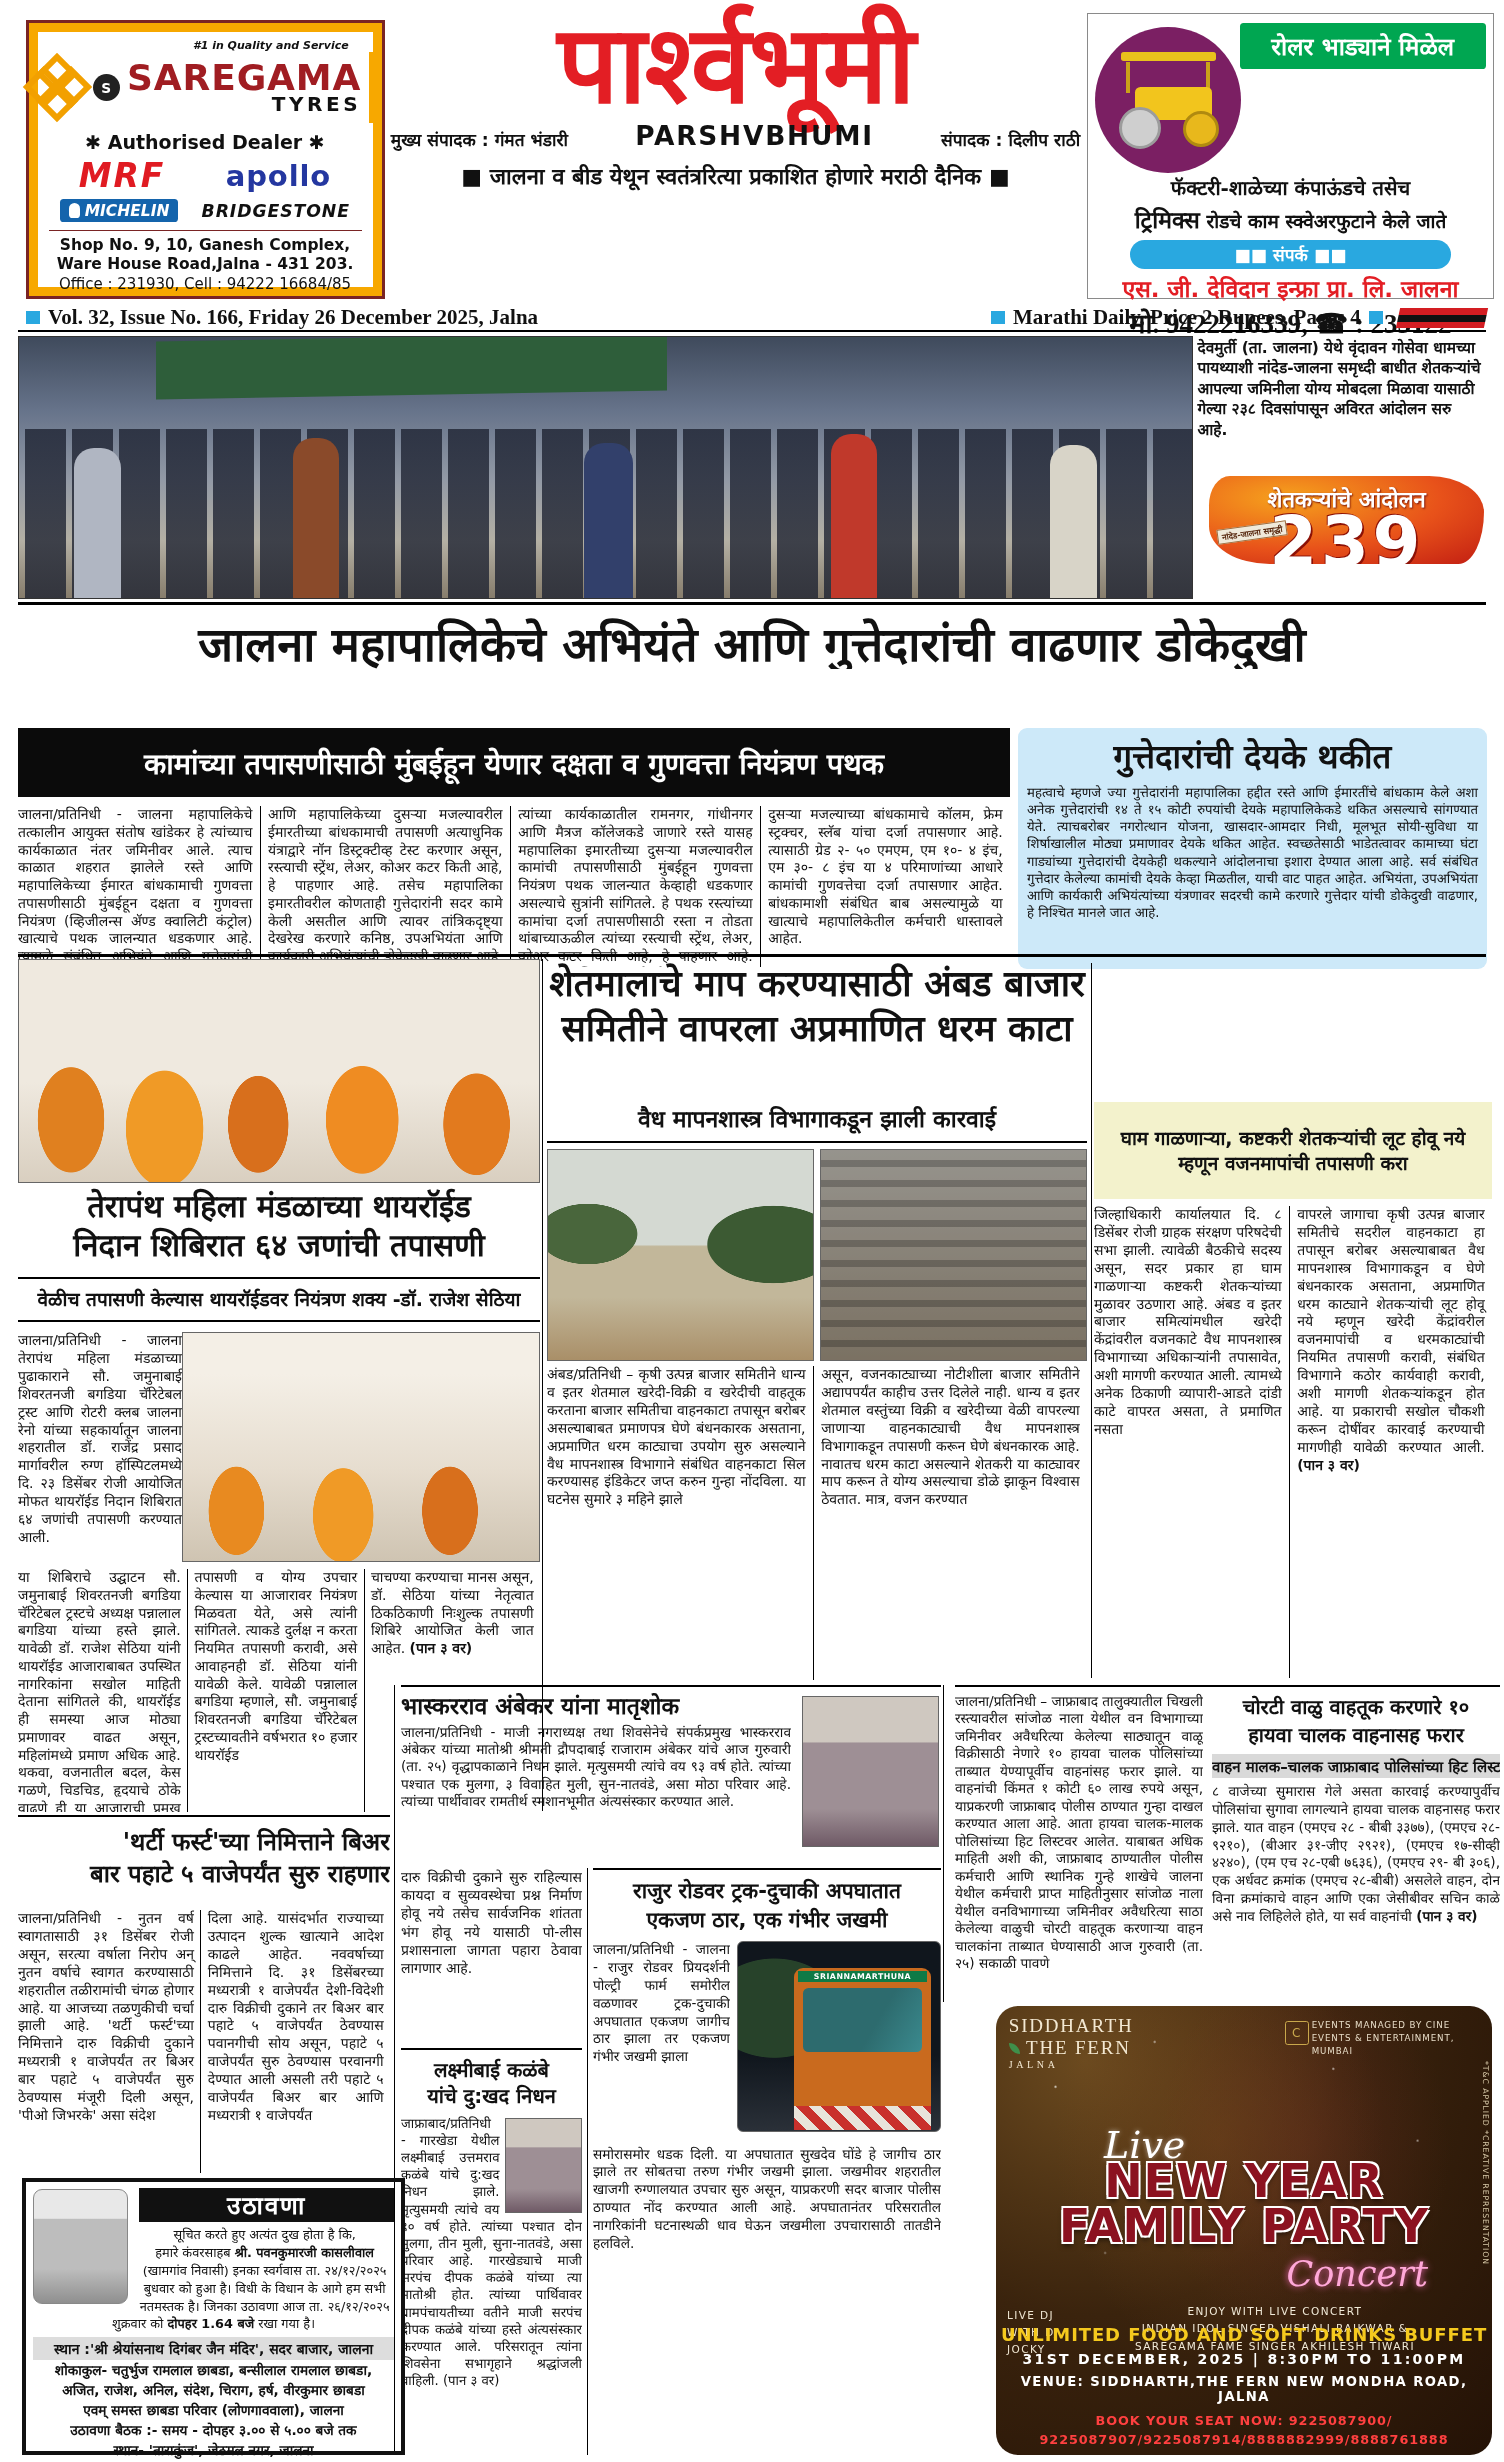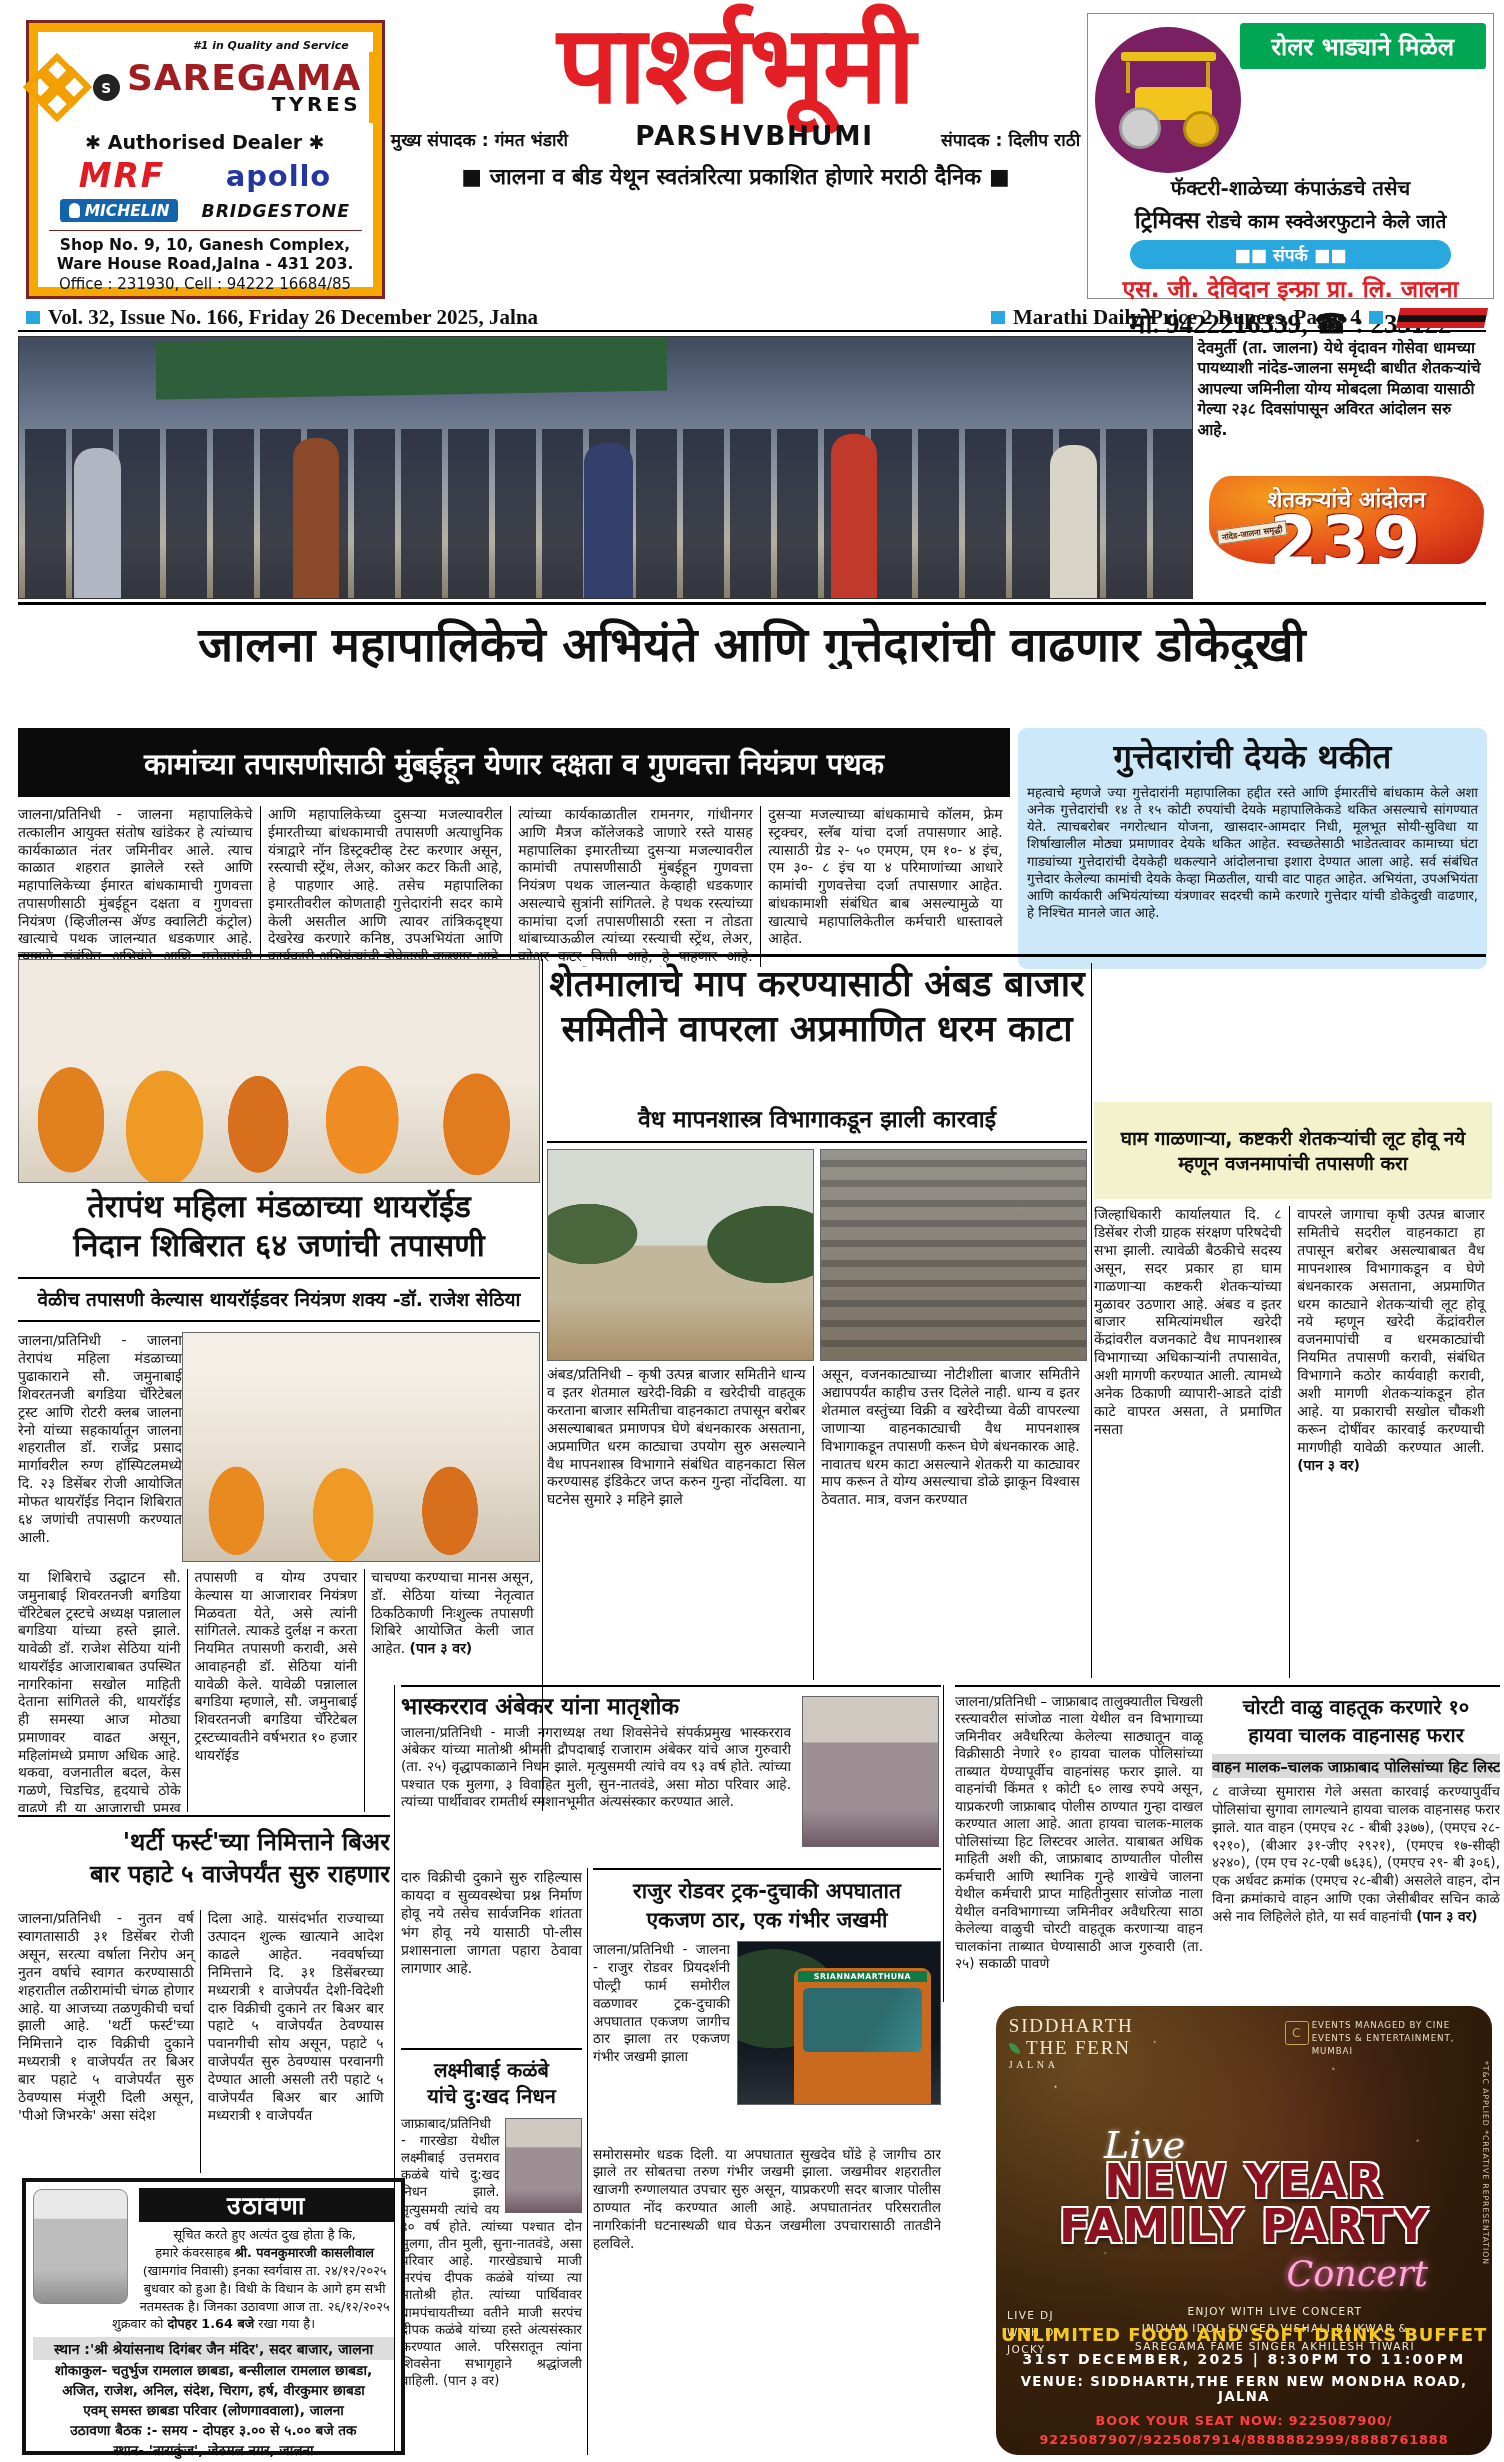--- a/index.html
+++ b/index.html
@@ -139,23 +139,23 @@
       radial-gradient(46px 73px at 75% 78%,#d86f1c 0 60%,transparent 61%),
       linear-gradient(#f4efe6 0 18%,#e6ddcf 60%,#cfc4b2 100%);}
   .wb-ph1{flex:1;background:
       radial-gradient(109px 64px at 85% 45%,#3c5a33 0 60%,transparent 61%),
       radial-gradient(82px 50px at 15% 40%,#49663c 0 60%,transparent 61%),
       linear-gradient(#d4d9d2 0 45%,#c2b79a 46% 70%,#a98f68 100%);}
   .wb-ph2{flex:1;background:
       repeating-linear-gradient(0deg,#b9b9b9 0 12.8px,#8f8f8f 12.8px 20px),
       linear-gradient(#cfcbc2,#a99c88);background-blend-mode:multiply;}
   .portrait{background:linear-gradient(#cfc8c0 0 30%,#9e8f95 31% 75%,#6f5a66 100%);}
-  .truck-photo{position:relative;flex:1;height:164px;background:
+  .truck-photo{position:relative;flex:1;height:191px;background:
       radial-gradient(109px 82px at 18% 35%,#27422a 0 60%,transparent 61%),
-      linear-gradient(#10161d 0 60%,#2a3038 100%);overflow:hidden;}
+      linear-gradient(#10161d 0 60%,#2a3038 100%);overflow:hidden;border-radius:6px;}
   .truck{position:absolute;right:9px;top:25.5px;width:137px;height:162px;background:#c96a1e;border-radius:9px 9px 3.6px 3.6px;}
   .truck-banner{position:absolute;left:3.6px;top:3.6px;right:3.6px;background:#0f7a46;color:#fff;
     font-size:7.8px;font-weight:700;text-align:center;letter-spacing:0.5px;padding:0.9px 0;}
   .truck-glass{position:absolute;left:9px;top:20px;right:9px;height:64px;background:
       linear-gradient(120deg,#2d6b6e 0 60%,#3b8a8e 100%);border-radius:5.5px;}
   .truck-bumper{position:absolute;left:0;right:0;bottom:0;height:24px;
       background:repeating-linear-gradient(45deg,#c9302c 0 9px,#e8e4da 9px 18px);}
 
   
   .thy-headline{left:18px;top:1187px;width:522px;font-size:31px;font-weight:900;text-align:center;

